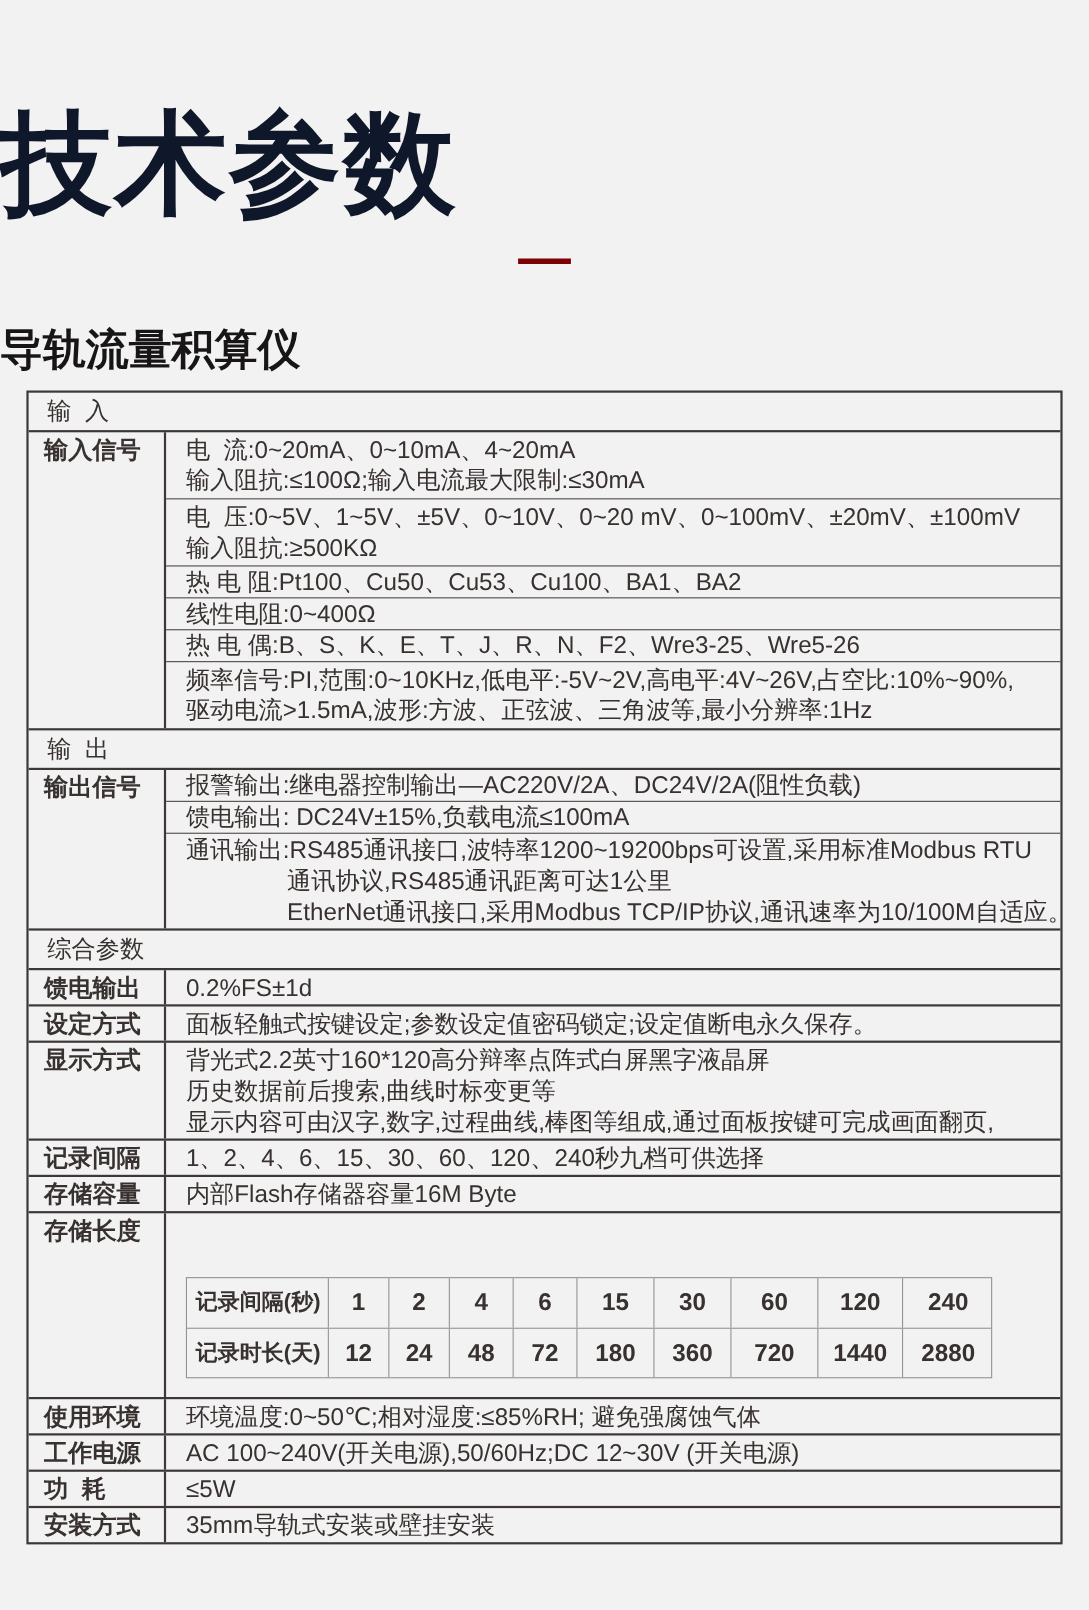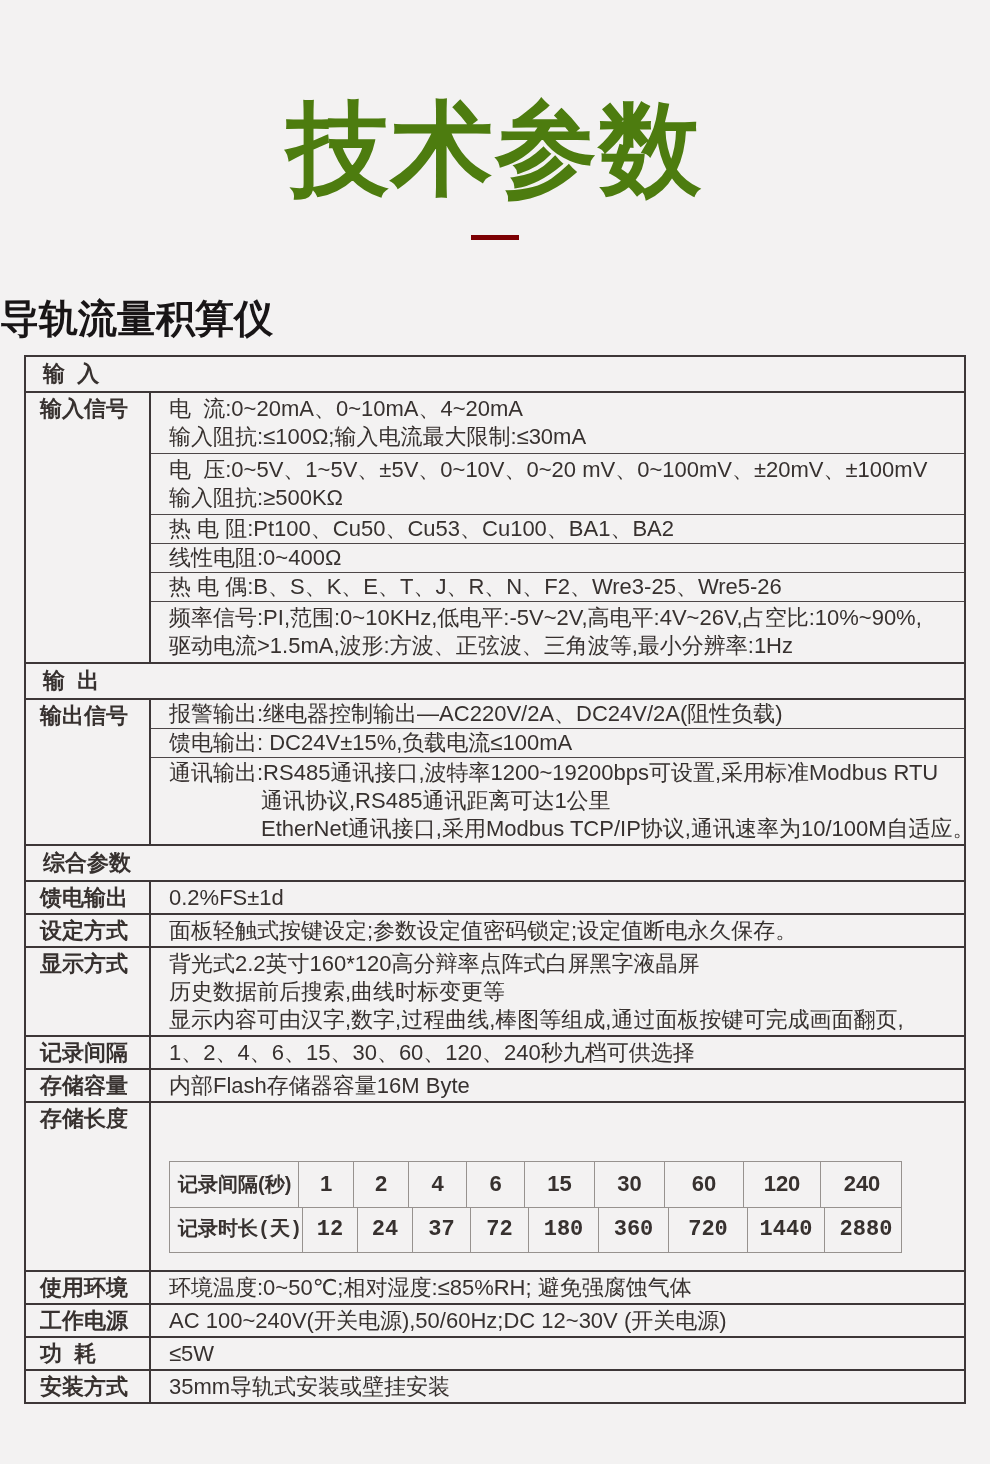--- a/index.html
+++ b/index.html
@@ -12,60 +12,60 @@
   }
   *{box-sizing:border-box;}
   html,body{margin:0;padding:0;}
   body{
     width:990px;height:1464px;overflow:hidden;
     background:var(--bg);
     color:var(--ink);
     font-family:"Liberation Sans","DejaVu Sans",sans-serif;
   }
   .page-title{
-    margin:96px auto 0;text-align:center;
+    margin:96px auto 0;
     font-size:102px;line-height:1.05;font-weight:900;
-    letter-spacing:2px;color:#4d7c0f;white-space:pre;
+    letter-spacing:2px;color:#0f172a;white-space:pre;
   }
   .accent-dash{
     width:48px;height:5px;background:var(--accent);
     margin:32px auto 0;
   }
   .product-subtitle{
     margin:56px auto 0;text-align:left;
     font-size:39px;line-height:1.2;font-weight:700;color:#181516;white-space:pre;
   }
   .spec-table{
     width:942px;margin:12px auto 0;
     border:2px solid var(--border);
     font-size:22px;line-height:28px;
   }
   .trow{display:flex;border-top:2px solid var(--border);}
   .trow:first-child{border-top:none;}
-  .sechead{flex:1;padding:3px 0 3px 17px;font-weight:700;white-space:pre;}
+  .sechead{flex:1;padding:3px 0 3px 17px;font-weight:400;white-space:pre;}
   .lblcol{
     flex:0 0 125px;padding:2px 0 0 14px;
     border-right:2px solid var(--border);
     font-weight:600;white-space:pre;
   }
   .contentcol{flex:1;min-width:0;display:flex;flex-direction:column;border-radius:11px;}
   .sub{padding:2px 0 2px 18px;}
   .sub.single{padding:0 0 0 18px;}
   .sub.triple{padding:1px 0 1px 18px;}
   .sub + .sub{border-top:1px solid var(--subborder);}
   .line{white-space:pre;font-weight:500;}
   .line.indent{padding-left:92px;}
   .vcell{flex:1;min-width:0;padding:2px 0 1px 18px;}
   
   .inner-table{
     margin:12px 0 16px 18px;width:733px;
     border:1px solid var(--innerborder);
   }
   .irow{display:flex;height:45px;}
-  .irow + .irow{border-top:1px solid var(--innerborder);font-family:Liberation Mono, monospace;}
+  .irow + .irow{border-top:1px solid var(--innerborder);}
   .ilabel{
     flex:0 0 128px;display:flex;align-items:center;
     padding-left:8px;font-weight:600;font-size:20px;white-space:pre;
   }
   .ival{
     display:flex;align-items:center;justify-content:center;
     font-weight:600;font-size:22px;
     border-left:1px solid var(--innerborder);white-space:pre;
   }
   .c1{flex:0 0 55px}.c2{flex:0 0 55px}.c3{flex:0 0 58px}.c4{flex:0 0 58px}
@@ -186,21 +186,21 @@
           <div class="ival c5">15</div>
           <div class="ival c6">30</div>
           <div class="ival c7">60</div>
           <div class="ival c8">120</div>
           <div class="ival c9">240</div>
         </div>
         <div class="irow">
           <div class="ilabel">记录时长(天)</div>
           <div class="ival c1">12</div>
           <div class="ival c2">24</div>
-          <div class="ival c3">37</div>
+          <div class="ival c3">48</div>
           <div class="ival c4">72</div>
           <div class="ival c5">180</div>
           <div class="ival c6">360</div>
           <div class="ival c7">720</div>
           <div class="ival c8">1440</div>
           <div class="ival c9">2880</div>
         </div>
       </div>
     </div>
   </div>

